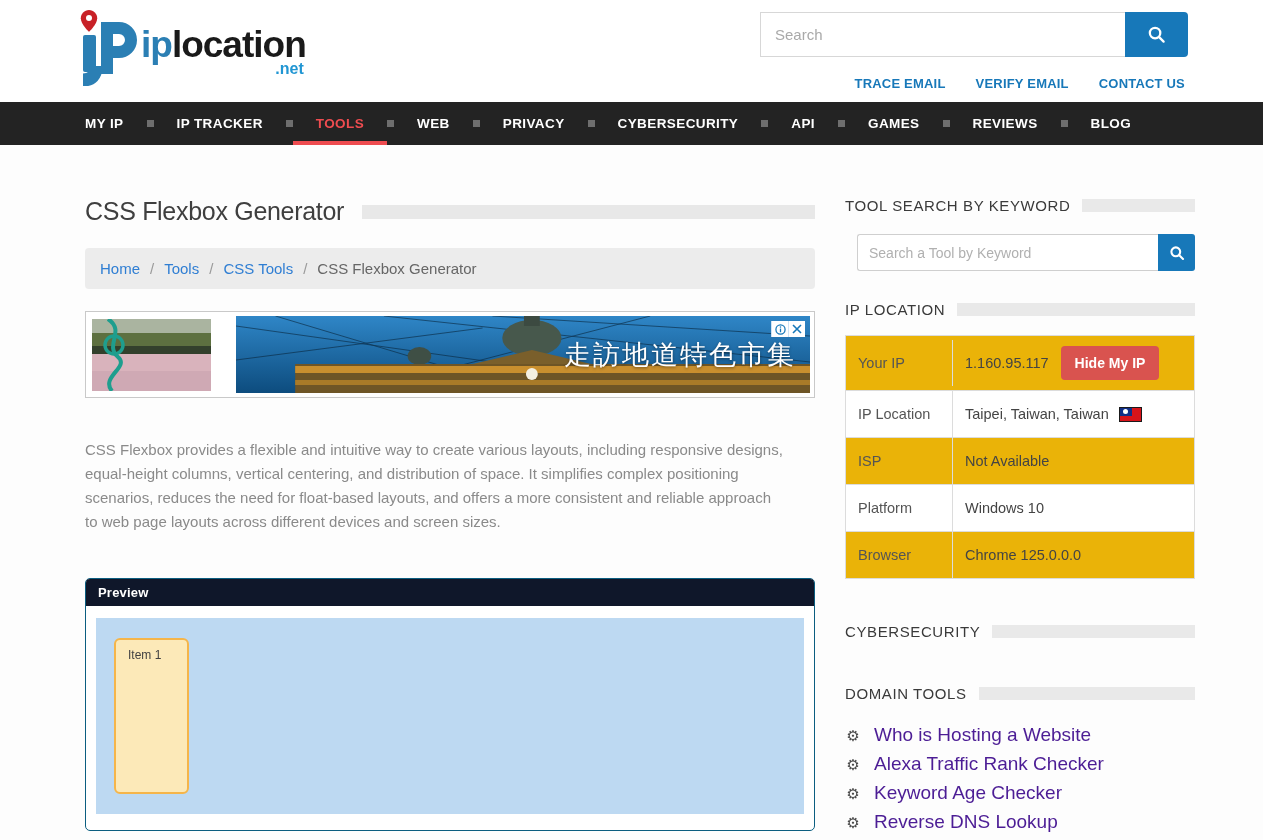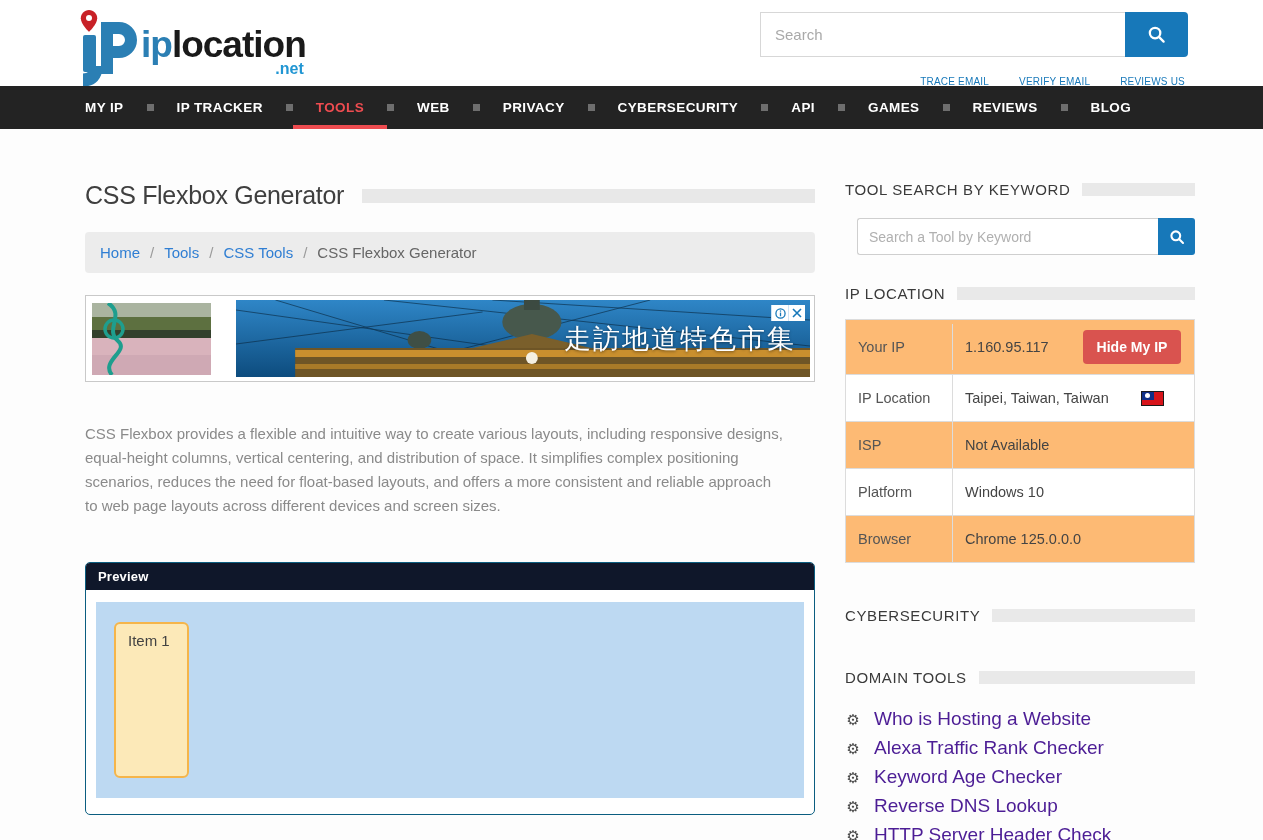--- a/index.html
+++ b/index.html
@@ -1,36 +1,36 @@
 <!DOCTYPE html>
 <html><head>
 <meta charset="utf-8">
 <style>
   * { margin:0; padding:0; box-sizing:border-box; }
   html,body { width:1263px; height:840px; overflow:hidden; background:#fdfdfd;
     font-family:"Liberation Sans", sans-serif; }
 
   
-  .site-header { position:relative; height:86px; background:#ffffff; }
+  .site-header { position:relative; height:102px; background:#ffffff; }
   .logo { position:absolute; left:75px; top:8px; display:flex; align-items:flex-start; cursor:pointer; }
   .logo-mark { width:64px; height:78px; }
   .logo-text { display:flex; flex-direction:column; margin-left:2px; margin-top:16px; }
   .logo-line1 { font-size:37px; font-weight:bold; letter-spacing:-1px; color:#1a1a1a; }
   .logo-line1 .lg-ip { color:#2b7fb4; }
   .logo-net { align-self:flex-end; color:#2196d3; font-weight:bold; font-size:16px; margin-top:-6px; margin-right:2px; }
 
   .hdr-search { position:absolute; left:760px; top:12px; display:flex; }
   .hdr-search input { width:365px; height:45px; border:1px solid #d7d7d7; border-right:none;
     padding:0 14px; font-size:15px; color:#555; outline:none; }
   .hdr-search input::placeholder { color:#a9a9a9; }
   .hdr-search button { width:63px; height:45px; background:#1778b9; border:none; cursor:pointer;
     border-radius:0 4px 4px 0; display:flex; align-items:center; justify-content:center; }
 
   .hdr-links { position:absolute; right:78px; top:76px; display:flex; gap:30px; }
-  .hdr-links a { color:#1778b9; font-size:10px; font-weight:normal; text-decoration:none; letter-spacing:.2px; }
+  .hdr-links a { color:#1778b9; font-size:13px; font-weight:bold; text-decoration:none; letter-spacing:.2px; }
 
   
   .main-nav { height:43px; background:#232323; display:flex; align-items:stretch; padding-left:85px; }
   .nav-item { display:flex; align-items:center; padding:0 23px; color:#ffffff; font-size:13.5px;
     font-weight:bold; letter-spacing:.4px; text-decoration:none; border-bottom:4px solid transparent;
     border-top:4px solid transparent; cursor:pointer; }
   .nav-item:first-child { padding-left:0; }
   .nav-item.active { color:#ee4c50; border-bottom-color:#ee4c50; }
   .nav-sep { width:7px; height:7px; background:#6e6e6e; align-self:center; }
 
@@ -67,41 +67,41 @@
   
   .page-desc { margin-top:40px; font-size:15px; line-height:24px; color:#8a8a8a; width:700px; }
 
   
   .preview-panel { margin-top:44px; border:1px solid #0b5e80; border-radius:5px; overflow:hidden; background:#fff; }
   .preview-header { background:#0f172a; color:#fff; font-size:13px; font-weight:bold;
     padding:6px 12px; letter-spacing:.2px; }
   .preview-body { padding:12px 10px 16px; }
   .flex-container { background:#bdd9f2; height:196px; padding:20px 18px; display:flex; }
   .flex-item { width:75px; background:#fce9b8; border:2px solid #f5b54a; border-radius:6px;
-    padding:8px 12px; font-size:15px; color:#424242; }
+    padding:8px 12px; font-size:12px; color:#424242; }
 
   
   .side-heading { display:flex; align-items:center; }
   .side-heading .hd-text { font-size:15px; color:#3a3a3a; letter-spacing:.6px; white-space:nowrap; }
   .side-heading .hd-bar { flex:1; height:13px; background:#e9e9e9; margin-left:12px; }
 
   .tool-search { display:flex; margin:20px 0 30px;padding-left:12px; }
   .tool-search input { flex:1; height:37px; border:1px solid #cfcfcf; border-right:none;
     padding:0 11px; font-size:14px; color:#555; outline:none; border-radius:3px 0 0 3px; }
   .tool-search input::placeholder { color:#b0b0b0; }
   .tool-search button { width:37px; height:37px; background:#1778b9; border:none; cursor:pointer;
     border-radius:0 3px 3px 0; display:flex; align-items:center; justify-content:center; }
 
   .ip-table { margin-top:17px; border:1px solid #dcdcdc; }
   .ip-row { display:flex; border-bottom:1px solid #dcdcdc; background:#fff; }
   .ip-row:last-child { border-bottom:none; }
-  .ip-row.alt { background:#fdba74;align-items:center; }
+  .ip-row.alt { background:#eab308;align-items:center; }
   .ip-label { width:107px; flex:none; padding:15px 12px; font-size:14.5px; color:#555;
     border-right:1px solid #dcdcdc; display:flex; align-items:center; }
-  .ip-value { flex:1; padding:10px 12px; font-size:14.5px; color:#444; display:flex; align-items:center;gap:22px; }
+  .ip-value { flex:1; padding:10px 12px; font-size:14.5px; color:#444; display:flex; align-items:center; }
   .hide-ip-btn { margin-left:12px; background:#d9534f; color:#fff; border:none; font-weight:bold;
     font-size:14px; padding:9px 14px; border-radius:4px; cursor:pointer; }
   .tw-flag { display:inline-block; width:23px; height:15px; background:#d7141a; border:1px solid #1a1a1a;
     position:relative; margin-left:10px; flex:none; }
   .tw-flag::before { content:""; position:absolute; left:0; top:0; width:12px; height:8px; background:#102f87; }
   .tw-flag::after { content:""; position:absolute; left:3.5px; top:1.5px; width:5px; height:5px;
     background:#fff; border-radius:50%; }
 
   .adv-heading { margin-top:44px; }
   .dt-heading { margin-top:45px;justify-content:flex-end; }
@@ -134,21 +134,21 @@
       <svg width="19" height="19" viewBox="0 0 20 20">
         <circle cx="8.5" cy="8.5" r="5.5" fill="none" stroke="#ffffff" stroke-width="2.4"></circle>
         <line x1="12.8" y1="12.8" x2="17.5" y2="17.5" stroke="#ffffff" stroke-width="2.4" stroke-linecap="round"></line>
       </svg>
     </button>
   </div>
 
   <nav class="hdr-links">
     <a>TRACE EMAIL</a>
     <a>VERIFY EMAIL</a>
-    <a>REVIEWS US</a>
+    <a>CONTACT US</a>
   </nav>
 </header>
 
 <nav class="main-nav">
   <a class="nav-item">MY IP</a>
   <span class="nav-sep"></span>
   <a class="nav-item">IP TRACKER</a>
   <span class="nav-sep"></span>
   <a class="nav-item active">TOOLS</a>
   <span class="nav-sep"></span>

